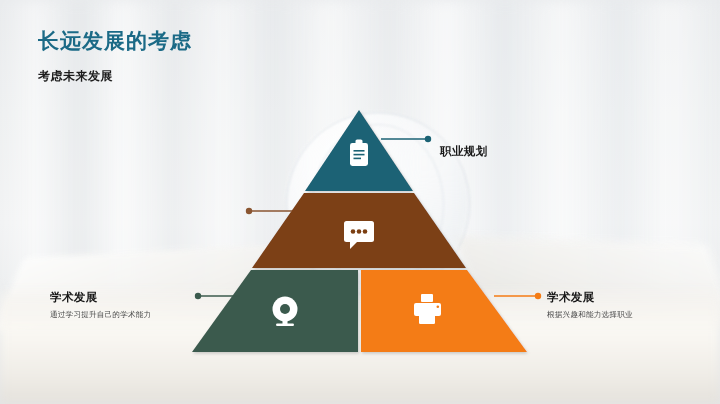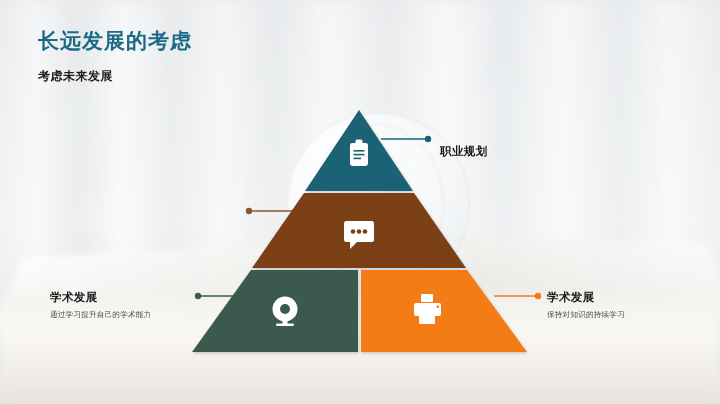--- a/index.html
+++ b/index.html
@@ -233,16 +233,16 @@
   </div>
 
 
   <div class="callout left" style="left:50px; top:262px; width:160px;">
     <div class="c-title">学术发展</div>
     <div class="c-desc">通过学习提升自己的学术能力</div>
   </div>
 
   <div class="callout right" style="left:547px; top:262px; width:150px;">
     <div class="c-title">学术发展</div>
-    <div class="c-desc">保持对知识的持续学习</div>
+    <div class="c-desc">根据兴趣和能力选择职业</div>
   </div>
 
 </div>
 
 </body></html>

